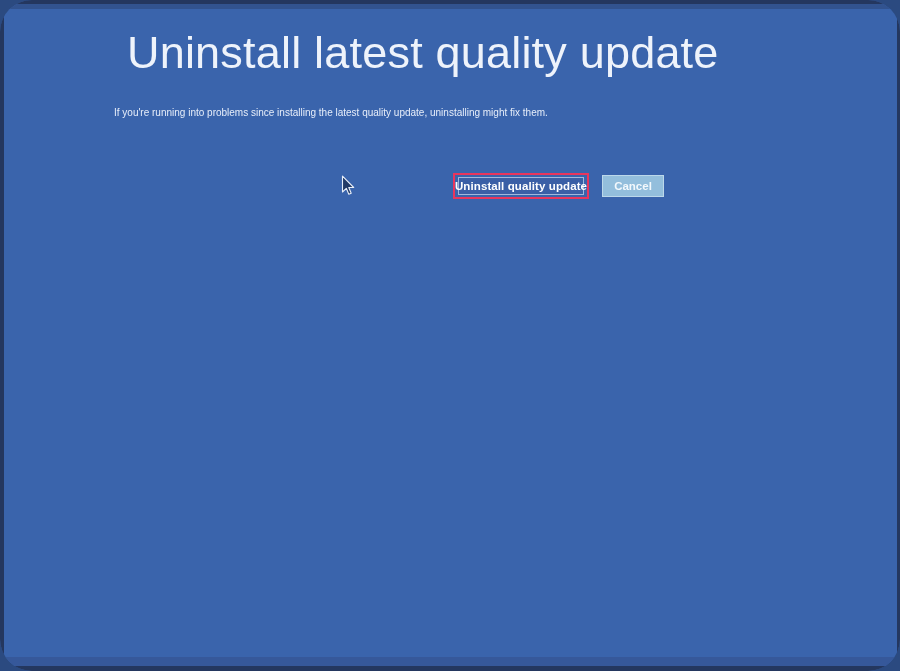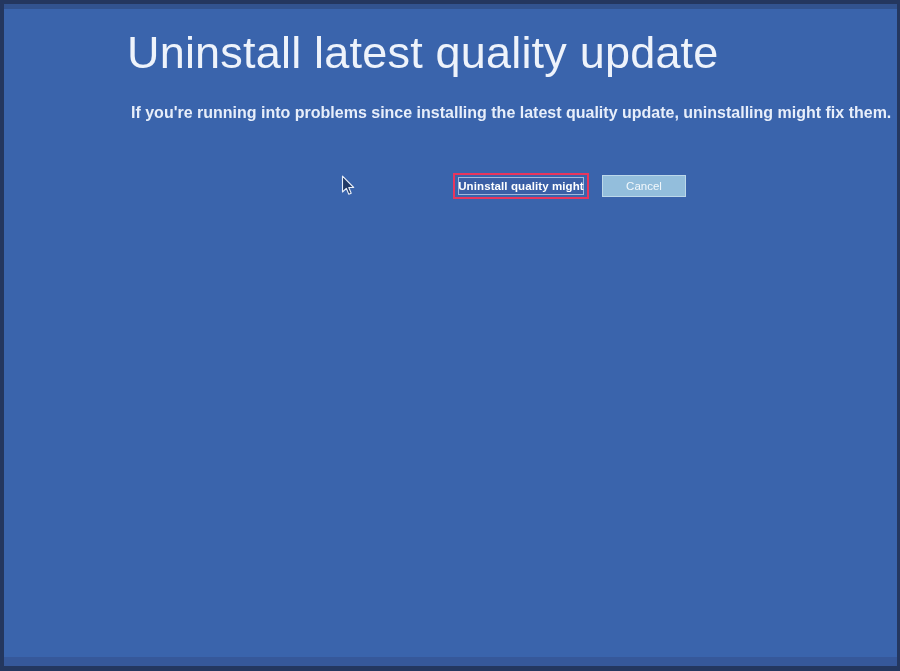--- a/index.html
+++ b/index.html
@@ -14,20 +14,21 @@
     font-family: "Liberation Sans", sans-serif;
   }
 
   #screen {
     position: relative;
     width: 900px;
     height: 671px;
     background: #3a64ac;
     box-sizing: border-box;
     overflow: hidden;
+    border-radius: 32px;
   }
 
   
   .edge {
     position: absolute;
     background: #24375f;
     pointer-events: none;
   }
   .edge-top    { left: 0;  top: 0;    width: 900px; height: 4px; }
   .edge-left   { left: 0;  top: 0;    width: 4px;   height: 671px; }
@@ -59,27 +60,26 @@
     top: 27px;
     font-size: 45px;
     font-weight: 300;
     letter-spacing: 0.2px;
     color: #eef3fb;
     white-space: nowrap;
   }
 
   .body-text {
     position: absolute;
-    left: 131px;
+    left: 114px;
     top: 103px;
     width: 560px;
-    font-size: 16px;
+    font-size: 10px;
     line-height: 19px;
     color: #e7eefa;
-    font-weight: bold;
   }
   .body-line { white-space: nowrap; }
 
   
   .annotation-box {
     position: absolute;
     left: 453px;
     top: 173px;
     width: 136px;
     height: 26px;
@@ -108,26 +108,26 @@
     height: 18px;
     background: #3a5fa6;
     border: 1px solid #9fb8dd;
     font-weight: bold;
     letter-spacing: 0.1px;
   }
 
   .btn-secondary {
     left: 602px;
     top: 175px;
-    width: 84px;
+    width: 62px;
     height: 22px;
     background: #93bedc;
     border: 1px solid #bcd8ea;
     color: #f2f8fc;
-    font-weight: normal;
+    font-weight: bold;
   }
 
   .cursor {
     position: absolute;
     left: 341px;
     top: 175px;
     width: 16px;
     height: 22px;
     pointer-events: none;
   }
@@ -143,21 +143,21 @@
   <div class="edge edge-right"></div>
   <div class="edge-bottom-band"></div>
   <div class="edge edge-bottom"></div>
 
   <div class="heading">Uninstall latest quality update</div>
 
   <div class="body-text">
     <div class="body-line">If you're running into problems since installing the latest quality update, uninstalling might fix them.</div>
   </div>
 
-  <div class="btn btn-primary">Uninstall quality might</div>
+  <div class="btn btn-primary">Uninstall quality update</div>
 
   <div class="annotation-box"></div>
 
   <div class="btn btn-secondary">Cancel</div>
 
   <div class="cursor">
     <svg width="16" height="22" viewBox="0 0 16 22">
       <path d="M1.5 1.2 L1.5 17.0 L5.3 13.3 L7.8 19.3 L10.2 18.2 L7.8 12.5 L12.7 12.5 Z" fill="#223a66" stroke="#e8eef8" stroke-width="1.1" stroke-linejoin="round"></path>
     </svg>
   </div>

